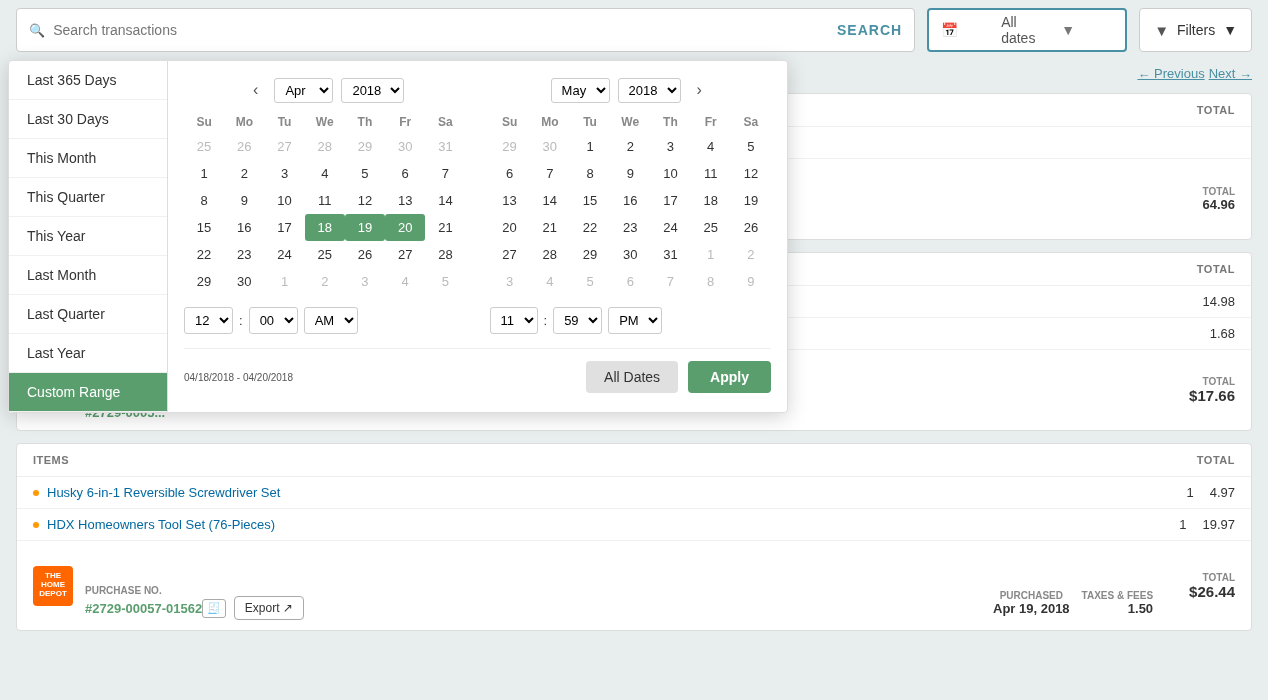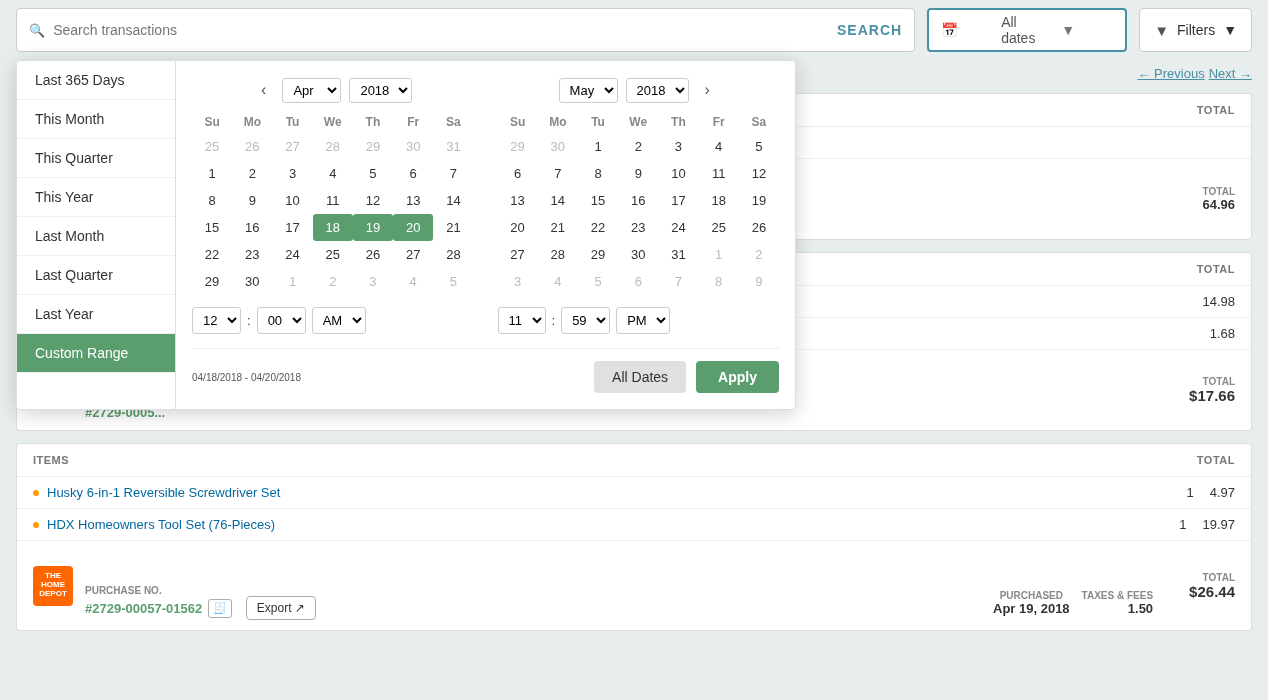--- a/index.html
+++ b/index.html
@@ -134,21 +134,21 @@
     .purchased-info { text-align: center; }
     .taxes-info { text-align: right; margin-right: 24px; }
     .export-btn {
       display: inline-flex; align-items: center; gap: 4px;
       border: 1px solid #aaa; border-radius: 4px; padding: 4px 10px;
       font-size: 12px; cursor: pointer; background: #fff; color: #333; margin-left: 8px;
     }
     .dropdown-container {
       position: absolute;
       top: 60px;
-      left: 16px;
+      left: 8px;
       display: flex;
       z-index: 200;
       box-shadow: 0 4px 20px rgba(0,0,0,0.18);
       border-radius: 4px;
       overflow: visible;
     }
     .preset-list {
       background: #fff;
       border: 1px solid #ddd;
       min-width: 160px;
@@ -248,20 +248,21 @@
   <div class="nav-links">
     <a>← Previous</a>
     <a>Next →</a>
   </div>
 </div>
 
 <div class="dropdown-container">
 
   <div class="preset-list">
     <div class="item">Last 365 Days</div>
+    <div class="item">Last 30 Days</div>
     <div class="item">This Month</div>
     <div class="item">This Quarter</div>
     <div class="item">This Year</div>
     <div class="item">Last Month</div>
     <div class="item">Last Quarter</div>
     <div class="item">Last Year</div>
     <div class="item active">Custom Range</div>
   </div>
 
   <div class="calendar-panel">
@@ -511,21 +512,21 @@
     <div class="tx-item-row">
       <span class="dot"></span>
       <span class="item-name">HDX Homeowners Tool Set (76-Pieces)</span>
       <span style="margin-right:16px;">1</span>
       <span>19.97</span>
     </div>
     <div class="tx-footer">
       <div class="store-logo" style="font-size:8px;">THE<br>HOME<br>DEPOT</div>
       <div class="tx-footer-info">
         <div class="tx-footer-label">PURCHASE NO.</div>
-        <div style="display:flex;align-items:center;gap:6px;">
+        <div style="display:flex;align-items:center;">
           <span class="tx-footer-val purchase">#2729-00057-01562</span>
           <span style="border:1px solid #aaa;border-radius:3px;padding:2px 4px;font-size:11px;cursor:pointer;">🧾</span>
           <button class="export-btn">Export ↗</button>
         </div>
       </div>
       <div class="purchased-info">
         <div class="tx-footer-label">PURCHASED</div>
         <div style="font-size:13px;font-weight:600;">Apr 19, 2018</div>
       </div>
       <div class="taxes-info">

